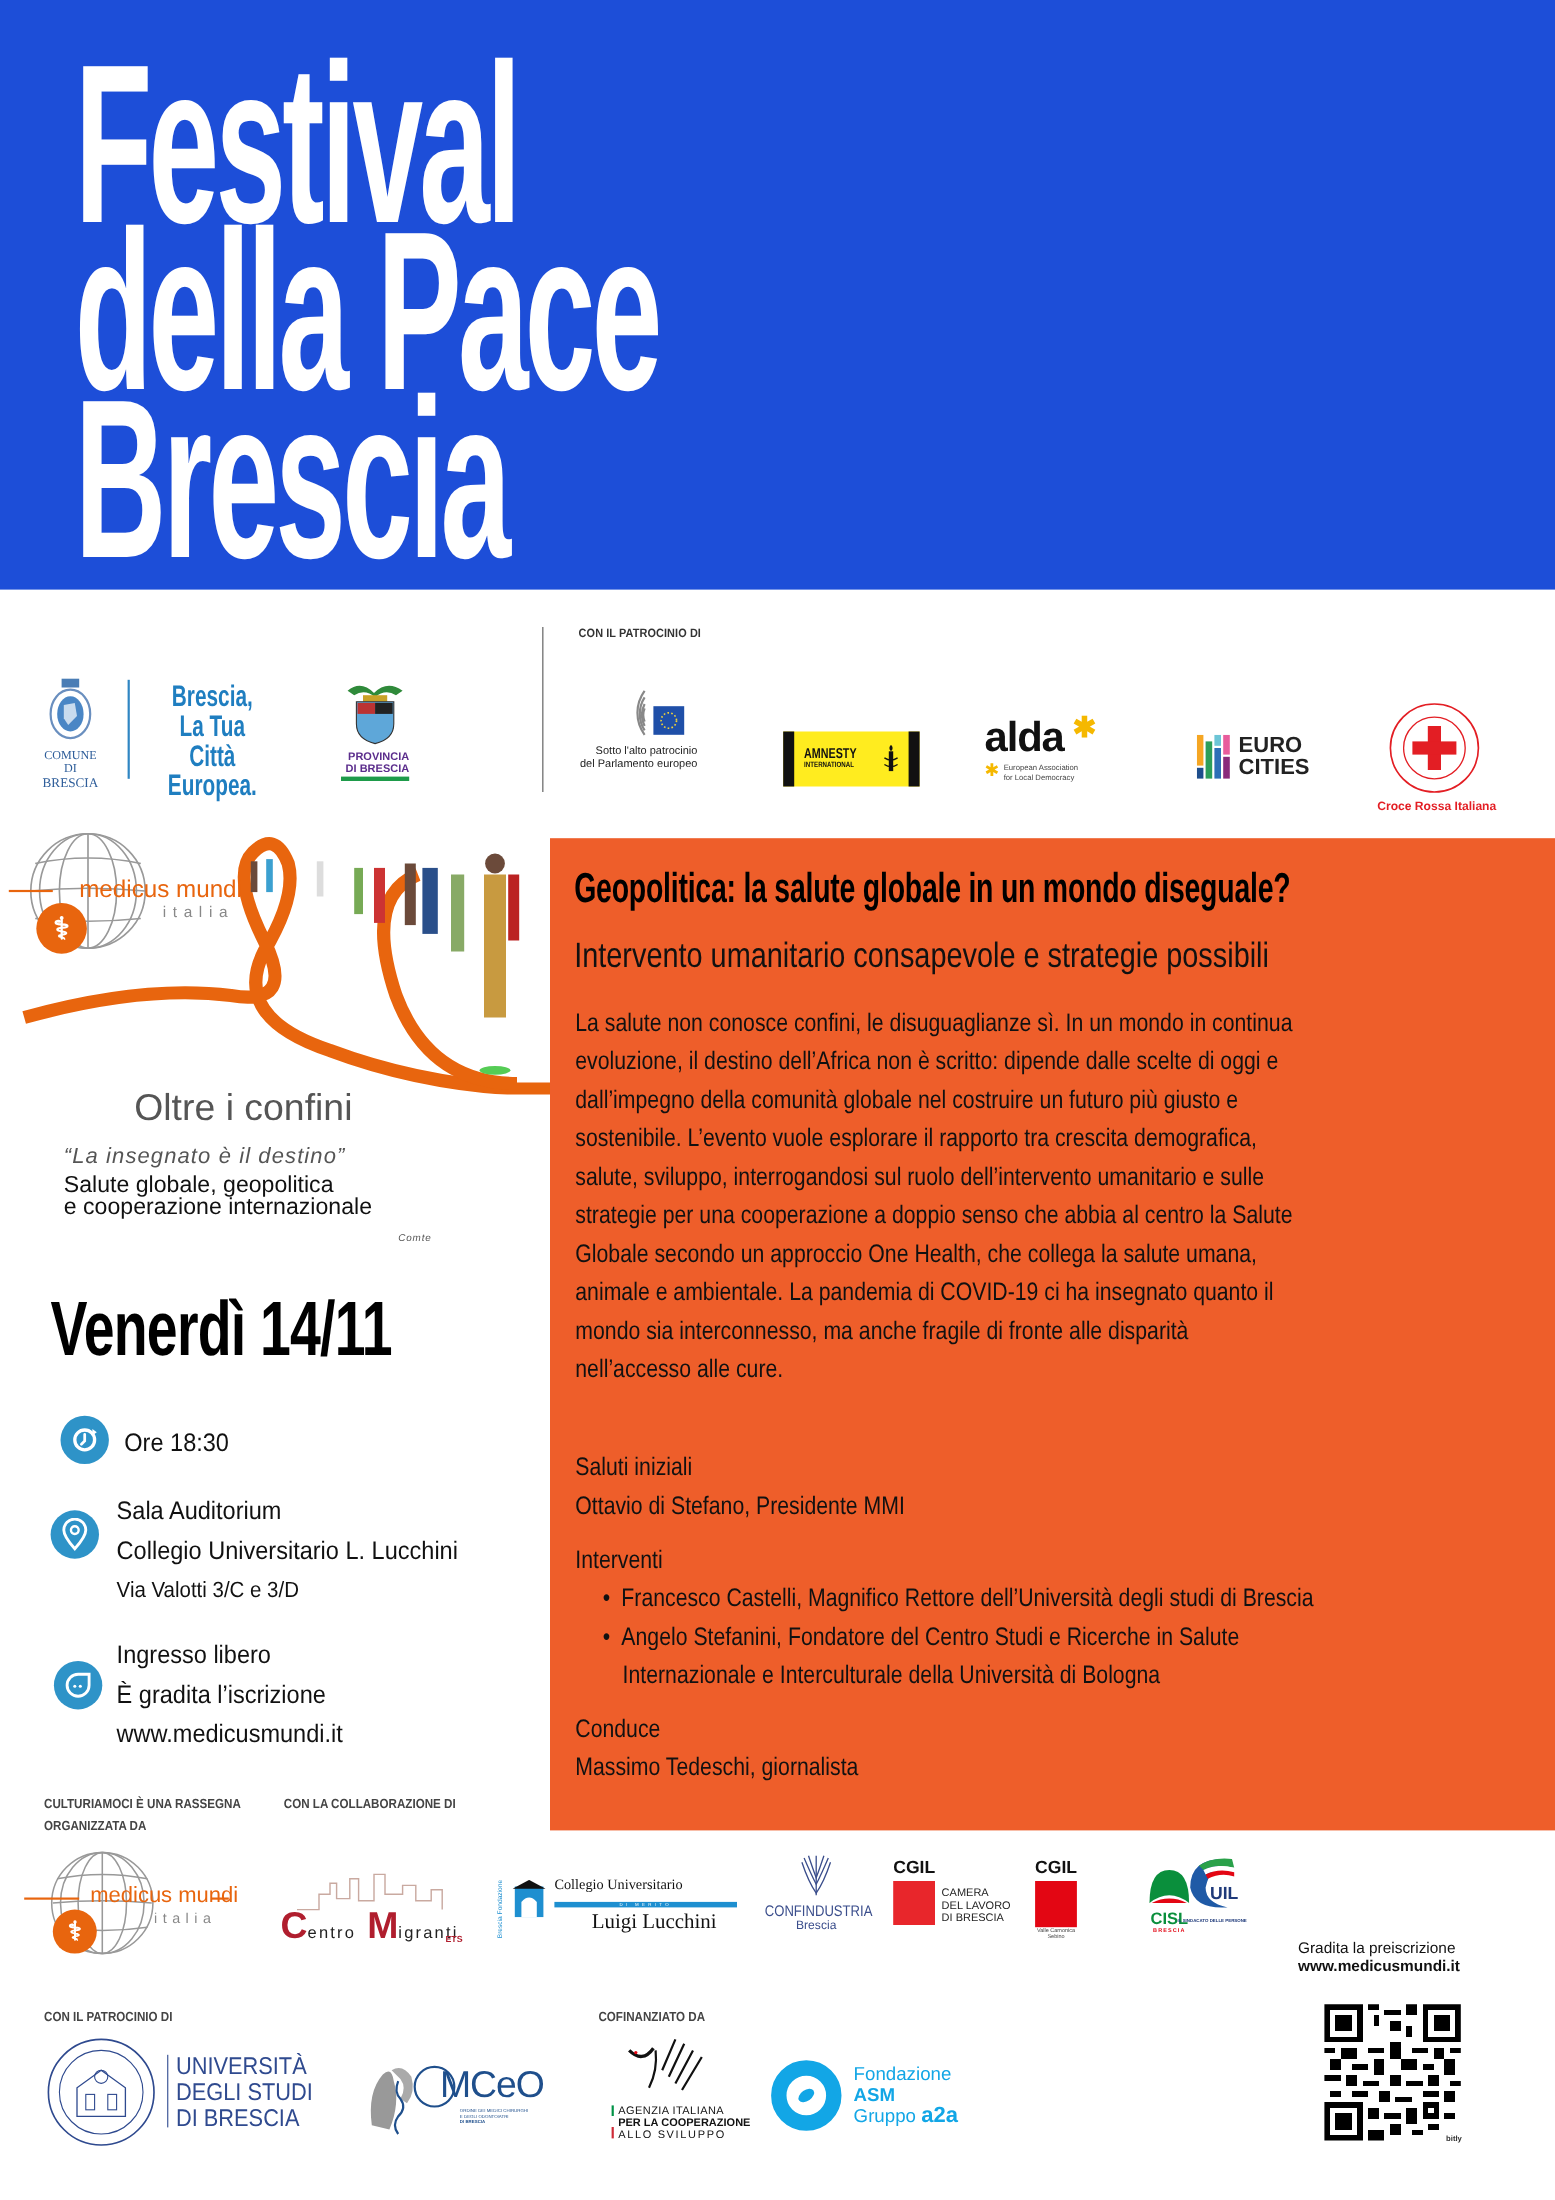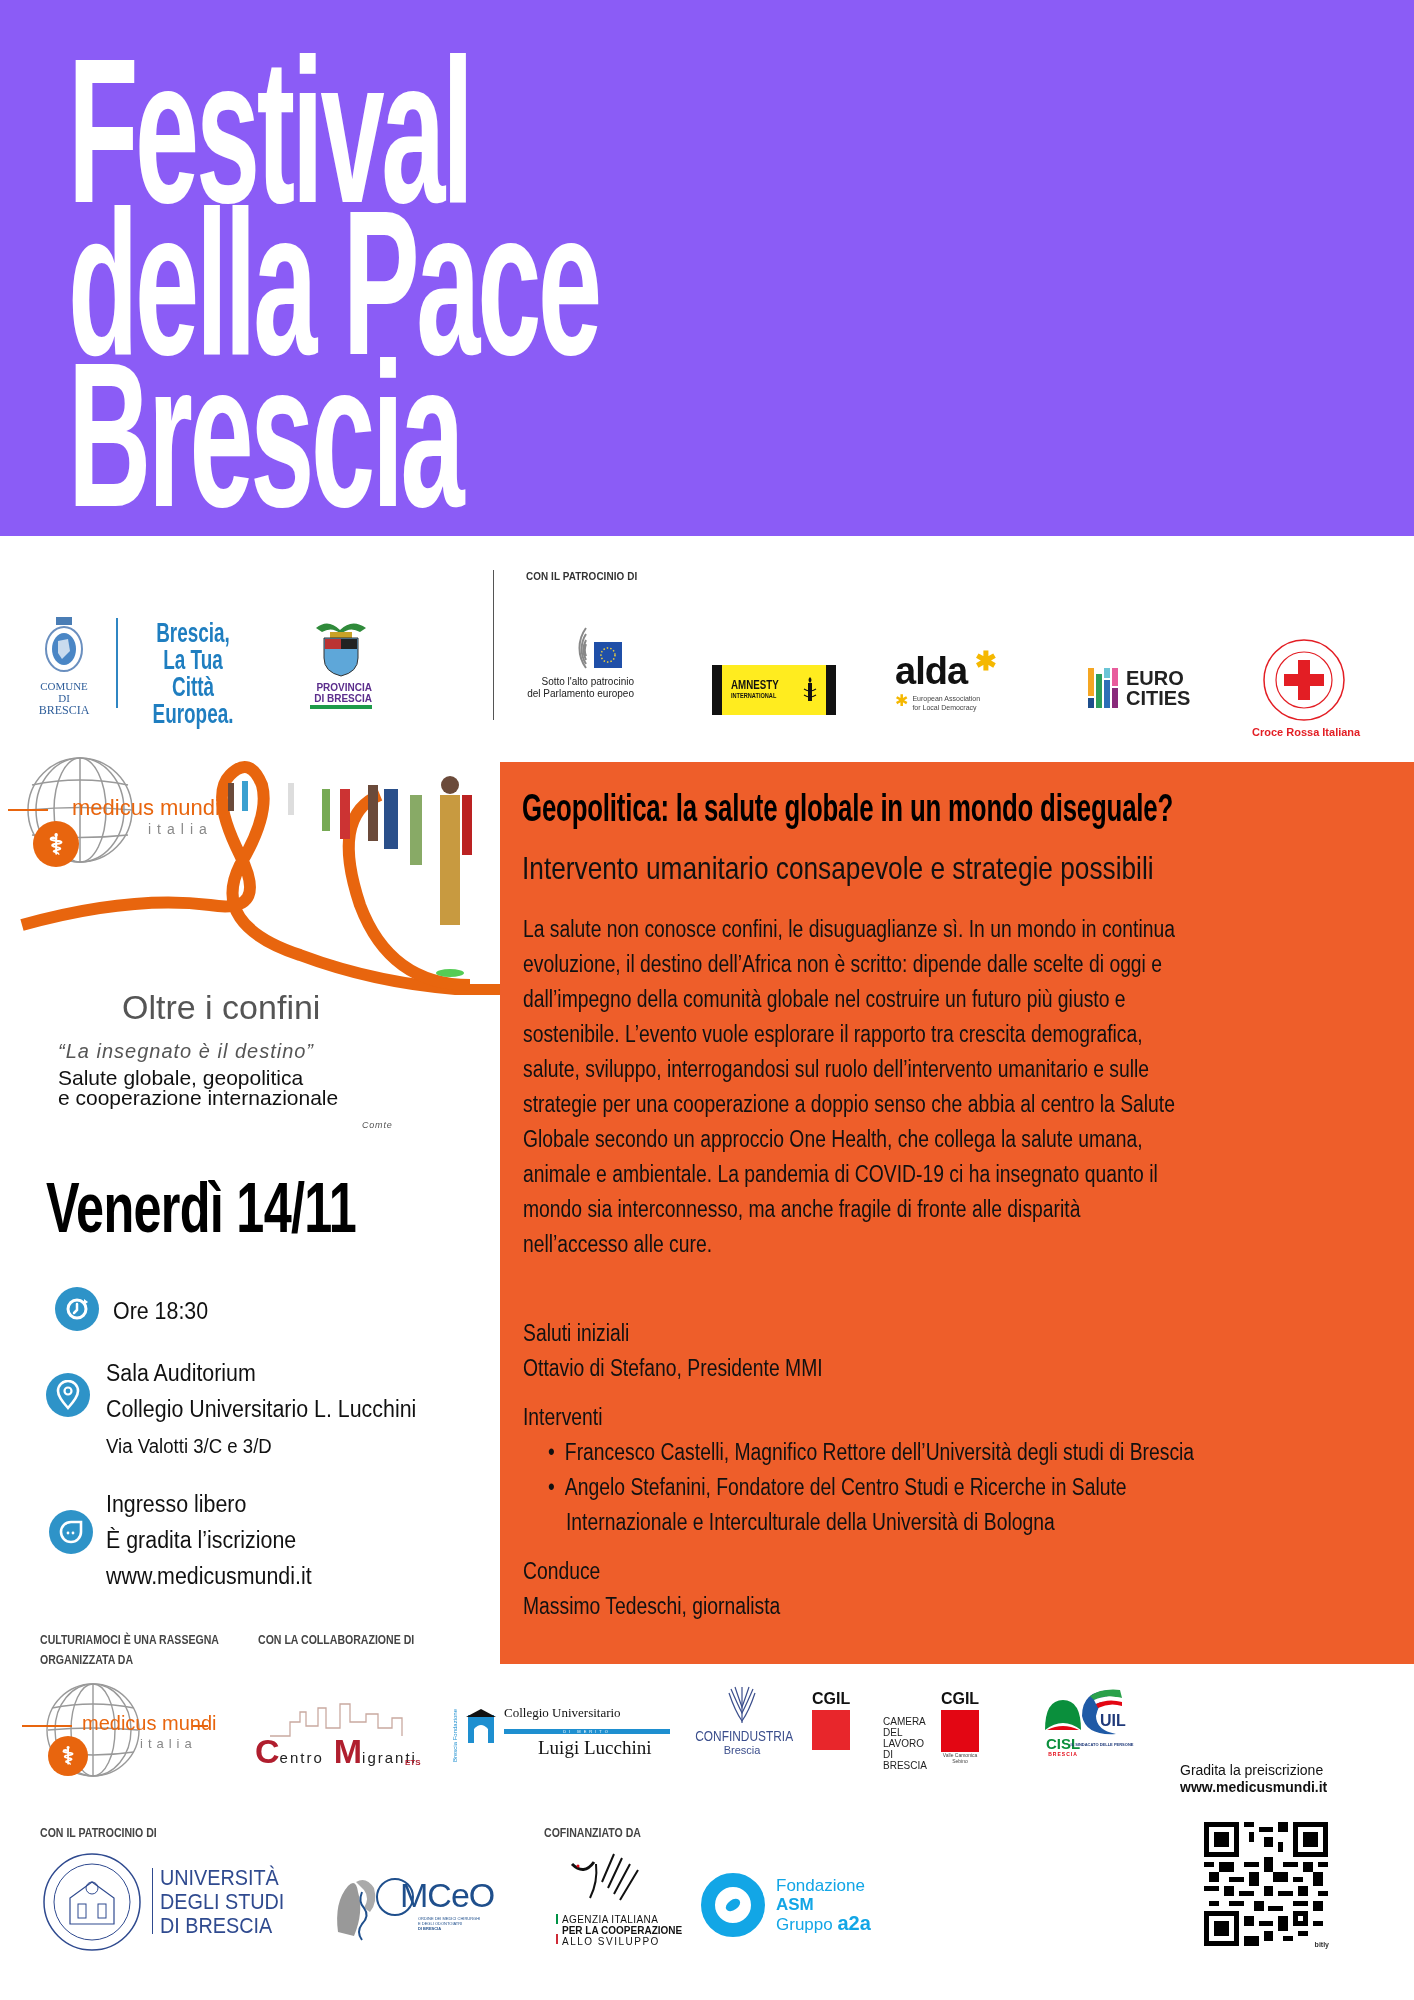--- a/index.html
+++ b/index.html
@@ -2,21 +2,21 @@
 <html><head>
 <meta charset="utf-8">
 <style>
   * { box-sizing: border-box; margin: 0; padding: 0; }
   html, body { width: 1414px; height: 2000px; background: #ffffff; overflow: hidden; }
   body { position: relative; font-family: "Liberation Sans", sans-serif; color: #111; }
 
   .abs { position: absolute; }
 
   
-  .header { left: 0; top: 0; width: 1414px; height: 536px; background: #8b5cf6; }
+  .header { left: 0; top: 0; width: 1414px; height: 536px; background: #1d4ed8; }
   .title-line {
     position: absolute; left: 68px; color: #fff;
     font-family: "Liberation Sans", sans-serif; font-weight: 700;
     font-size: 206px; line-height: 1; letter-spacing: -6px;
     transform-origin: left top; transform: scaleX(0.56);
     white-space: nowrap;
   }
 
   
   .divider-v { left: 493px; top: 570px; width: 1px; height: 150px; background: #555; }
@@ -318,21 +318,21 @@
         <path d="M2 10 Q8 28 15 38 Q22 28 28 10"></path>
     </g>
   </svg>
   <div style="font-size:14px; color:#3B4E8C; line-height:15px; transform:scaleX(0.85);">CONFINDUSTRIA</div>
   <div style="font-size:11px; color:#3B4E8C;">Brescia</div>
 </div>
 
 <div class="abs" style="left:812px; top:1690px; width:110px; height:75px;">
   <div class="abs" style="left:0; top:0; font-weight:700; font-size:16px; color:#111;">CGIL</div>
   <div class="abs" style="left:0; top:20px; width:38px; height:40px; background:#E8262B;"></div>
-  <div class="abs" style="left:44px; top:26px; font-size:10px; color:#222; line-height:11px;margin-left:27px;">
+  <div class="abs" style="left:44px; top:26px; font-size:10px; color:#222; line-height:11px;">
     <div>CAMERA</div>
     <div>DEL LAVORO</div>
     <div>DI BRESCIA</div>
   </div>
 </div>
 
 <div class="abs" style="left:938px; top:1690px; width:44px; text-align:center;">
   <div style="font-weight:700; font-size:16px; color:#111;">CGIL</div>
   <div style="width:38px; height:42px; background:#E30613; margin:2px auto 0;"></div>
   <div style="font-size:5px; color:#444; line-height:6px;">

